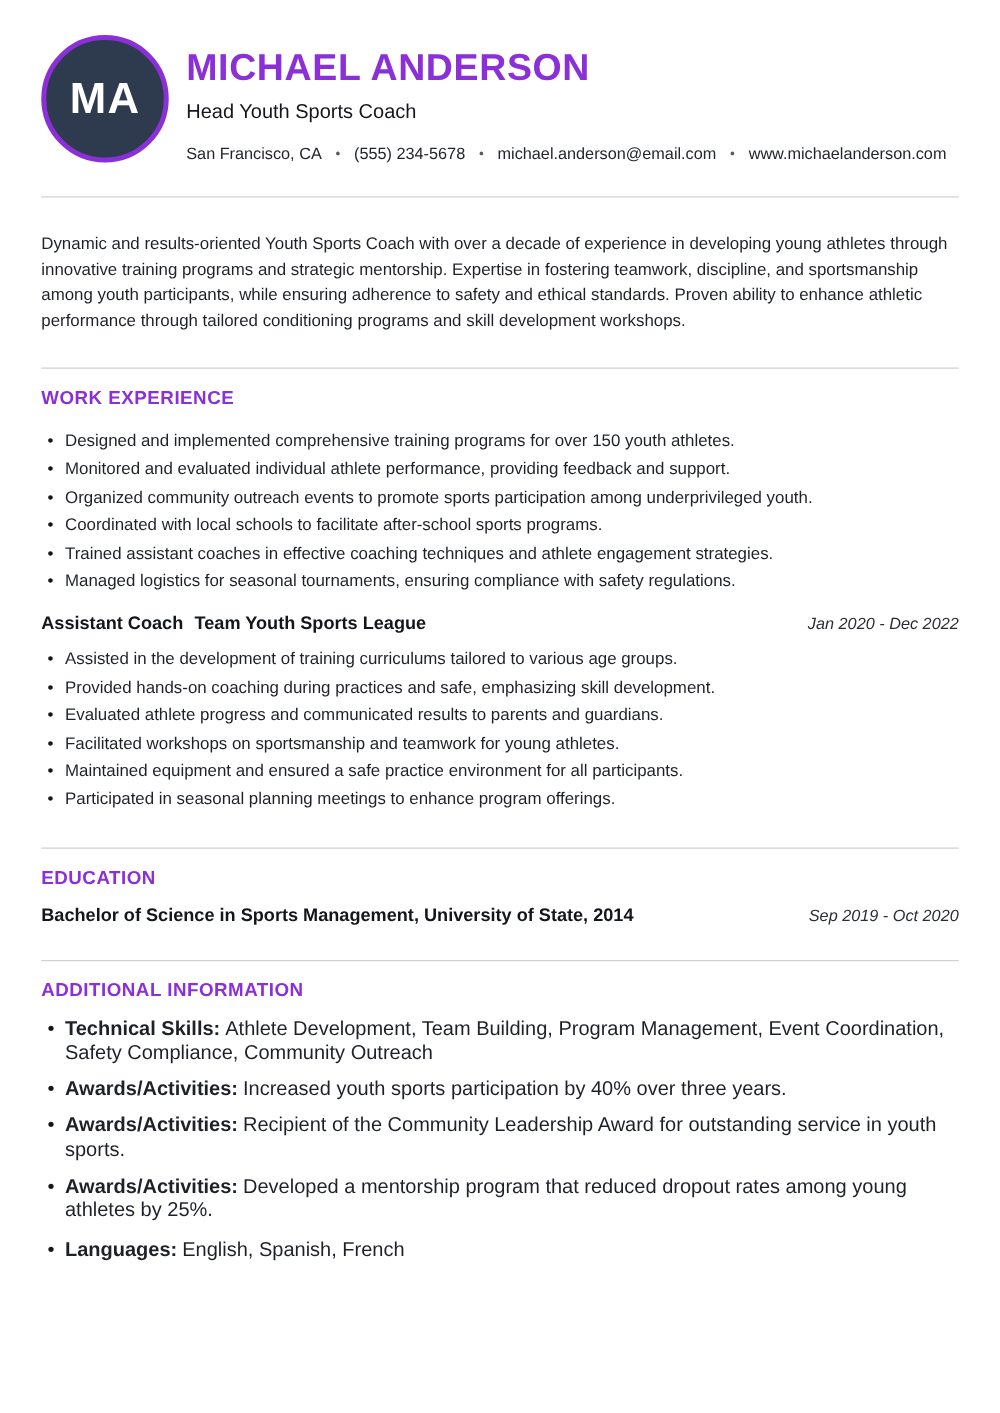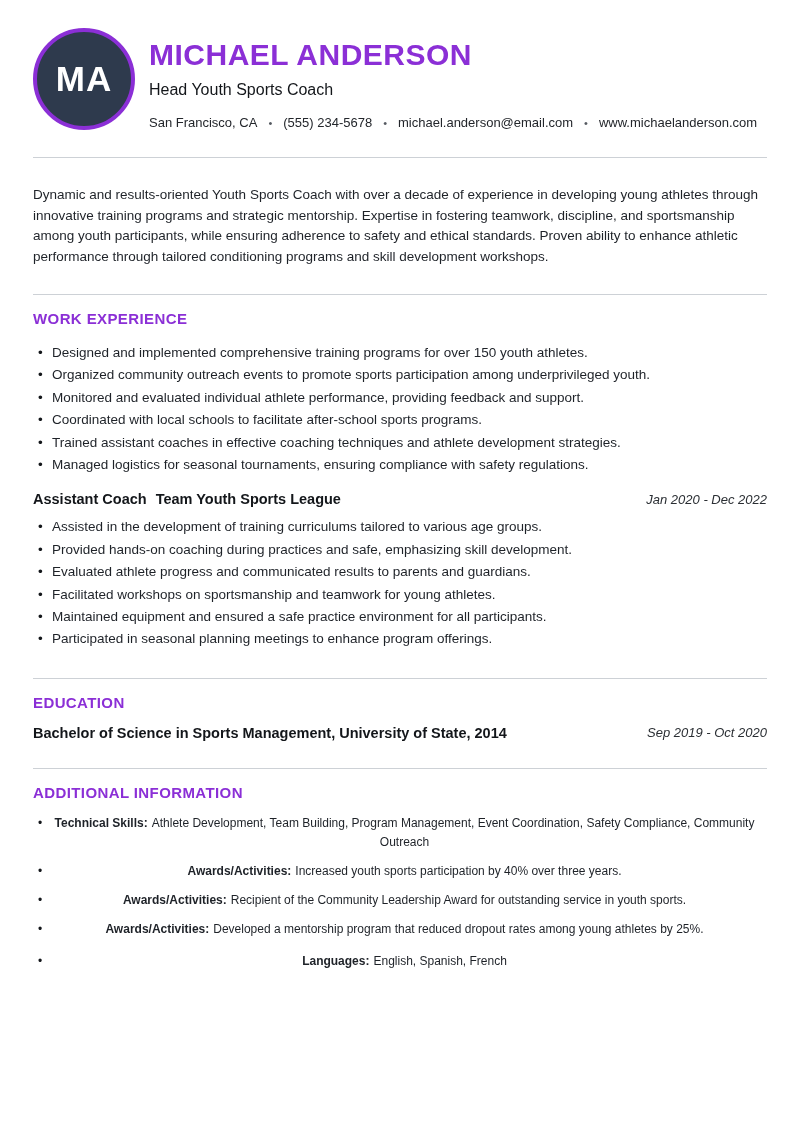--- a/index.html
+++ b/index.html
@@ -82,24 +82,23 @@
     display: flex; justify-content: space-between; align-items: flex-start;
   }
   .edu-degree { font-size: 14.5px; font-weight: bold; color: #13161a; }
   .edu-dates { font-size: 13px; font-style: italic; color: #2a2e33; white-space: nowrap; }
 
   
   ul.addl { list-style: none; margin-top: 13px; }
   ul.addl li {
     position: relative;
     padding-left: 19px;
-    font-size: 12px; line-height: 19.5px; color: #1e2228;
+    font-size: 16px; line-height: 19.5px; color: #1e2228;
     margin-bottom: 9.5px;
     max-width: 724px;
-    text-align: center;
   }
   ul.addl li::before {
     content: "\2022";
     position: absolute; left: 5px; top: 0;
     color: #13161a;
   }
   .addl-label { font-weight: bold; margin-right: 4px; }
   ul.addl li.languages { margin-bottom: 0; margin-top: 12px; }
 </style>
 </head>
@@ -129,24 +128,24 @@
   <section class="section">
     <p class="summary-text">Dynamic and results-oriented Youth Sports Coach with over a decade of experience in developing young athletes through innovative training programs and strategic mentorship. Expertise in fostering teamwork, discipline, and sportsmanship among youth participants, while ensuring adherence to safety and ethical standards. Proven ability to enhance athletic performance through tailored conditioning programs and skill development workshops.</p>
   </section>
 
   <section class="section">
     <h2 class="section-heading">WORK EXPERIENCE</h2>
 
     <div class="job">
       <ul class="bullets">
         <li>Designed and implemented comprehensive training programs for over 150 youth athletes.</li>
+        <li>Monitored and evaluated individual athlete performance, providing feedback and support.</li>
         <li>Organized community outreach events to promote sports participation among underprivileged youth.</li>
-        <li>Monitored and evaluated individual athlete performance, providing feedback and support.</li>
         <li>Coordinated with local schools to facilitate after-school sports programs.</li>
-        <li>Trained assistant coaches in effective coaching techniques and athlete development strategies.</li>
+        <li>Trained assistant coaches in effective coaching techniques and athlete engagement strategies.</li>
         <li>Managed logistics for seasonal tournaments, ensuring compliance with safety regulations.</li>
       </ul>
     </div>
 
     <div class="job">
       <div class="job-head">
         <div class="job-title-line">
           <span>Assistant Coach</span><span class="job-company">Team Youth Sports League</span>
         </div>
         <span class="job-dates">Jan 2020 - Dec 2022</span>

